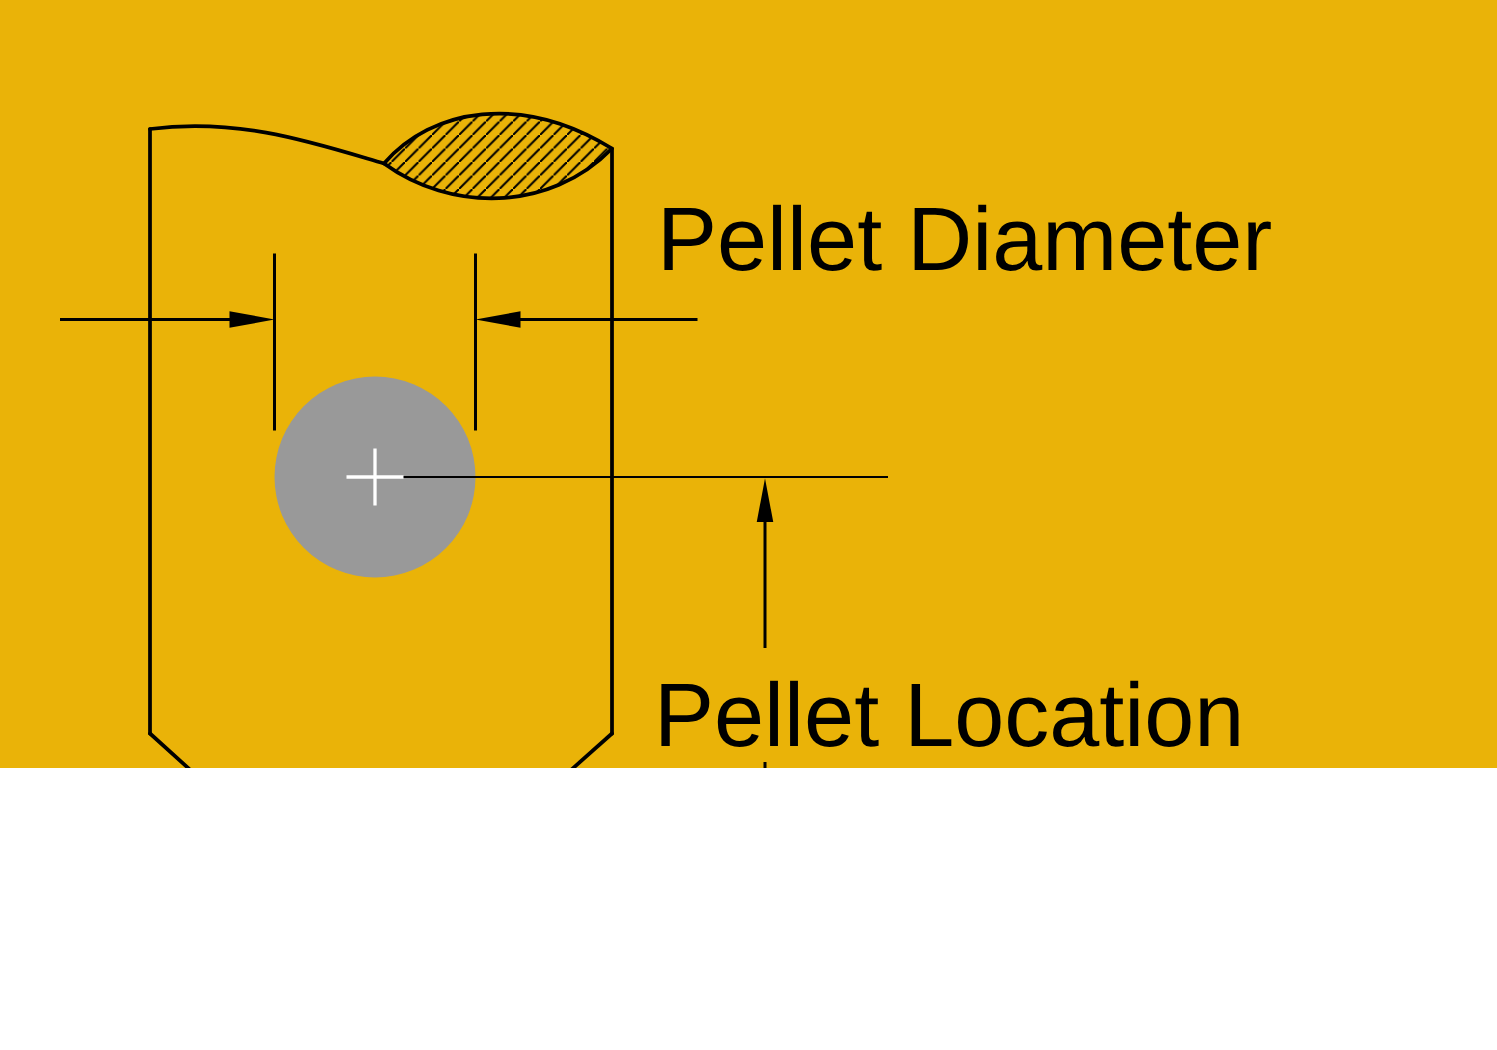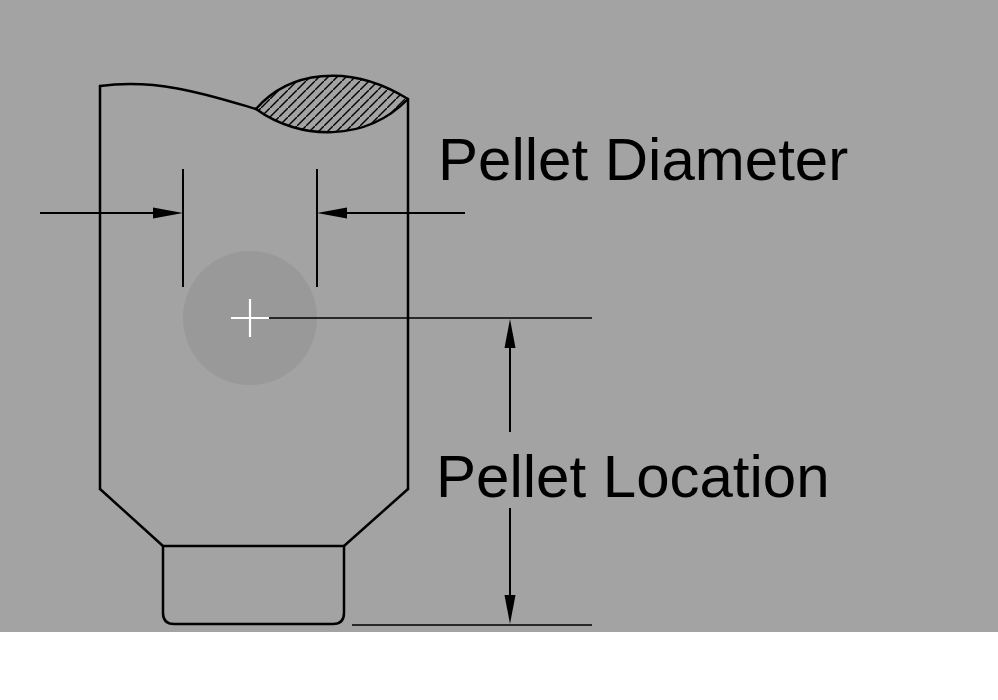--- a/index.html
+++ b/index.html
@@ -3,22 +3,22 @@
 <meta charset="utf-8">
 <style>
   html, body {
     margin: 0;
     padding: 0;
     background: #ffffff;
   }
   .stage {
     position: relative;
     width: 998px;
-    height: 632px;
-    background: #a3a3a3;
+    height: 512px;
+    background: #eab308;
     overflow: hidden;
     font-family: "Liberation Sans", "DejaVu Sans", sans-serif;
   }
   svg { display: block; }
   .outline {
     fill: none;
     stroke: #000000;
     stroke-width: 2.5;
     stroke-linejoin: round;
     stroke-linecap: round;

